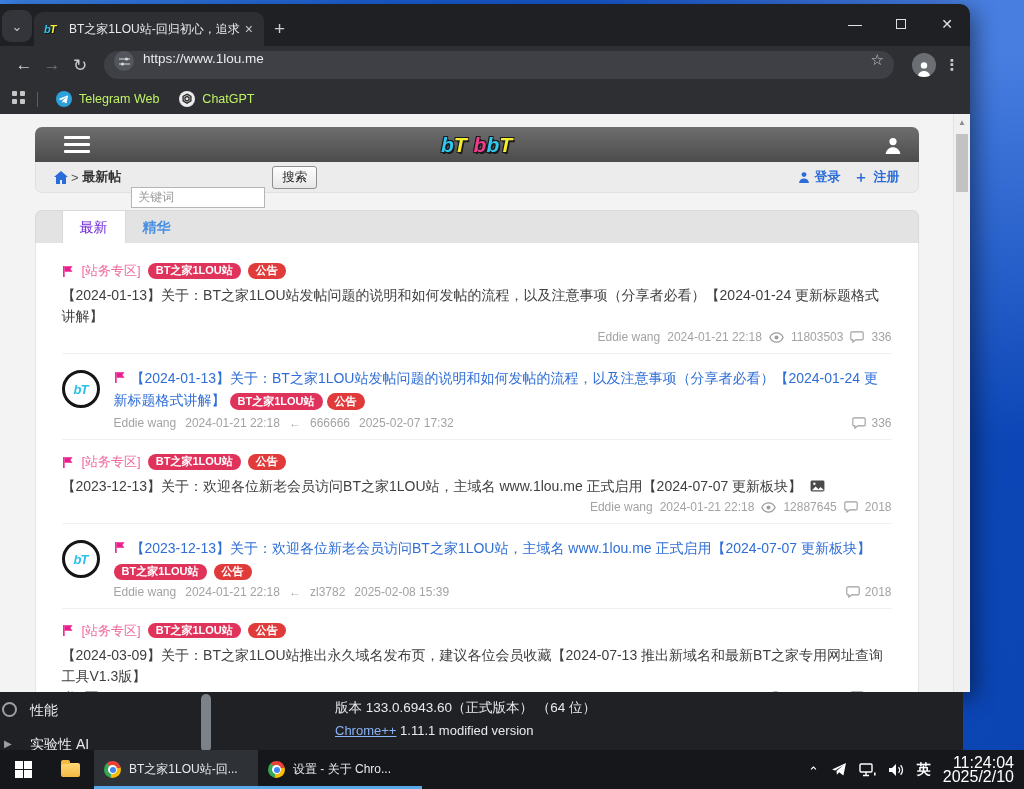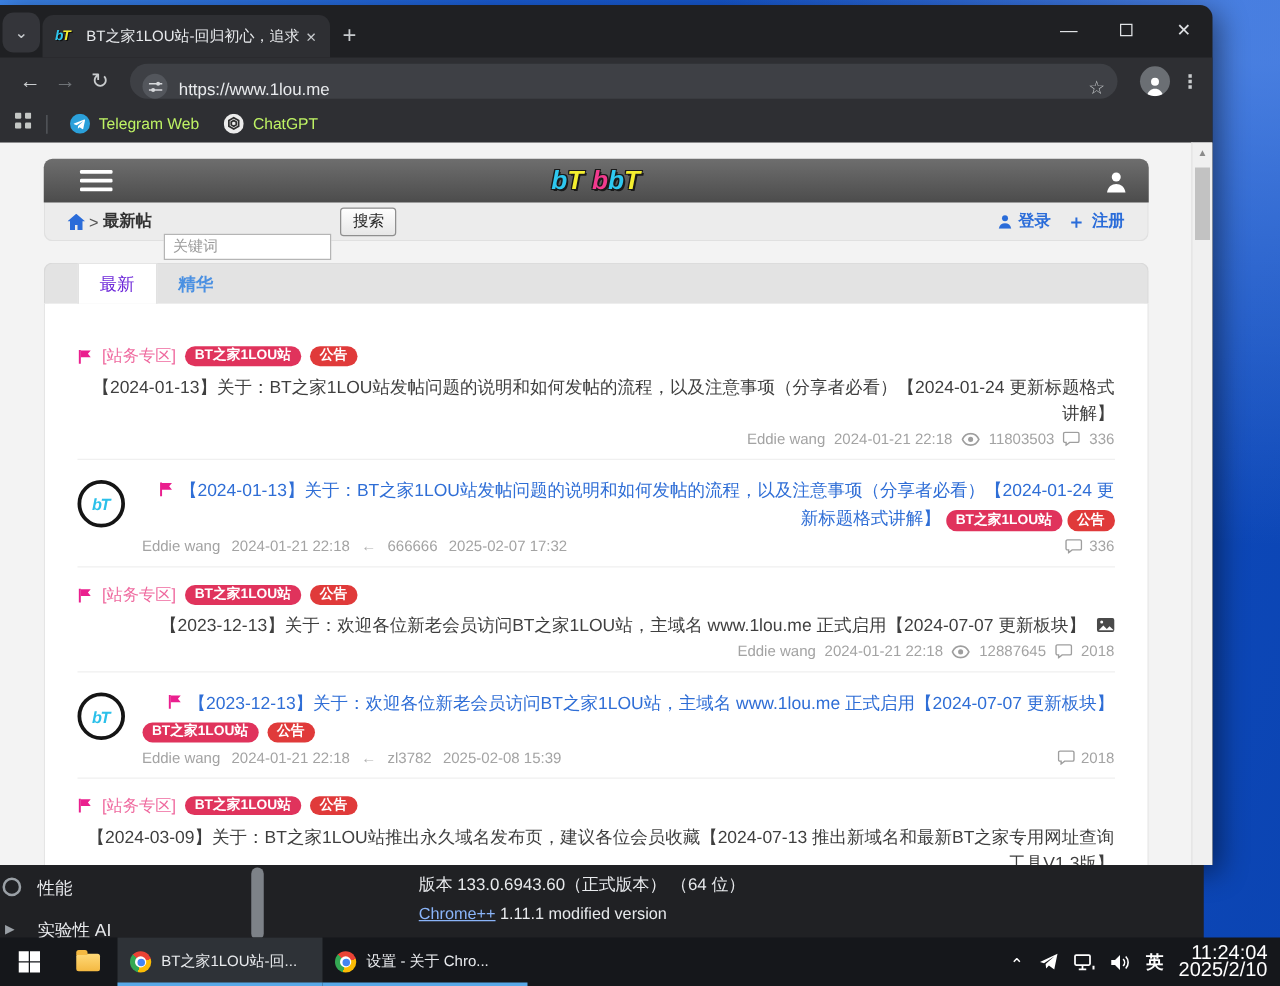--- a/index.html
+++ b/index.html
@@ -29,21 +29,21 @@
   .tab-close { color:#c7cacd; font-size:14px; padding:0 3px; }
   .newtab { color:#c7cacd; font-size:19px; margin:0 0 6px 10px; }
   .wctrl { position:absolute; right:0; top:0; height:40px; display:flex; }
   .wc { width:46px; display:flex; align-items:center; justify-content:center; color:#e0e2e5; font-size:14px; }
   .wc .sq { width:10px; height:10px; border:1.4px solid #e0e2e5; }
 
   .toolbar { height:38px; background:#2e2f33; display:flex; align-items:center; padding:0 10px; }
   .navbtn { color:#c9ccce; font-size:17px; width:28px; text-align:center; }
   .navbtn.dim { color:#6e7276; }
   .omnibox { flex:1; height:28px; background:#3e4045; border-radius:14px; margin:0 10px;
-             display:flex; align-items:flex-end; padding:0 10px; }
+             display:flex; align-items:flex-start; padding:0 10px; }
   .tunewrap { width:20px; height:20px; border-radius:50%; background:#53565c; display:flex; align-items:center; justify-content:center; }
   .url { color:#e8eaed; font-size:13.5px; margin-left:9px; flex:1; }
   .star { color:#c9ccce; font-size:15px; }
   .avbtn { width:24px; height:24px; border-radius:50%; background:#6b6f74; display:flex; align-items:flex-end; justify-content:center; overflow:hidden; margin:0 8px; }
   .dots { color:#c9ccce; font-size:15px; font-weight:bold; width:16px; text-align:center; }
 
   .bookbar { height:30px; background:#2e2f33; display:flex; align-items:center; padding:0 12px; gap:8px; }
   .bdiv { width:1px; height:15px; background:#5a5e63; margin:0 4px; }
   .bitem { display:flex; align-items:center; gap:7px; color:#bef264; font-size:12.5px; padding:0 6px; }
 
@@ -74,21 +74,21 @@
                border:1px solid #8f8f8f; border-radius:3px; background:linear-gradient(#fefefe,#e7e7e7); }
   .authlinks { margin-left:auto; display:flex; align-items:center; gap:5px; color:#2a6cd9; font-size:13px; font-weight:bold; }
   .authlinks .plus { font-size:15px; margin-left:8px; }
 
   .maincard { margin-top:17px; }
   .tabrow { height:33px; background:#e3e3e3; border:1px solid #d9d9d9; border-bottom:none;
             border-radius:7px 7px 0 0; display:flex; align-items:stretch; padding-left:26px; }
   .ftab { line-height:33px; padding:0 17px; font-size:14px; }
   .ftab.on { background:#fff; color:#6d28d9; border-left:1px solid #d9d9d9; border-right:1px solid #d9d9d9; }
   .ftab.lk { color:#4a90e2; font-weight:bold; }
-  .postpanel { background:#fff; border:1px solid #e5e5e5; border-top:none; padding:20px 26px 40px; min-height:430px;text-align:right; }
+  .postpanel { background:#fff; border:1px solid #e5e5e5; border-top:none; padding:6px 26px 40px; min-height:430px; }
 
   .post { padding:13px 0 9px; border-bottom:1px solid #f0f0f0; font-size:14px; }
   .post:last-child { border-bottom:none; }
   .rowb { display:flex; align-items:center; gap:7px; }
   .cat { color:#ef6a9f; font-size:13px; }
   .badge { color:#fff; font-size:11px; font-weight:bold; padding:2px 8px 2.5px; border-radius:10px; line-height:1; white-space:nowrap; }
   .stitle { color:#3f3f3f; line-height:21px; margin-top:5px; }
   .attrow { margin-top:5px; display:flex; gap:9px; align-items:center; }
   .meta { color:#a3a3a3; font-size:12px; display:flex; justify-content:flex-end; align-items:center; gap:7px; margin-top:3px; }
   .meta .ic { display:flex; align-items:center; }

